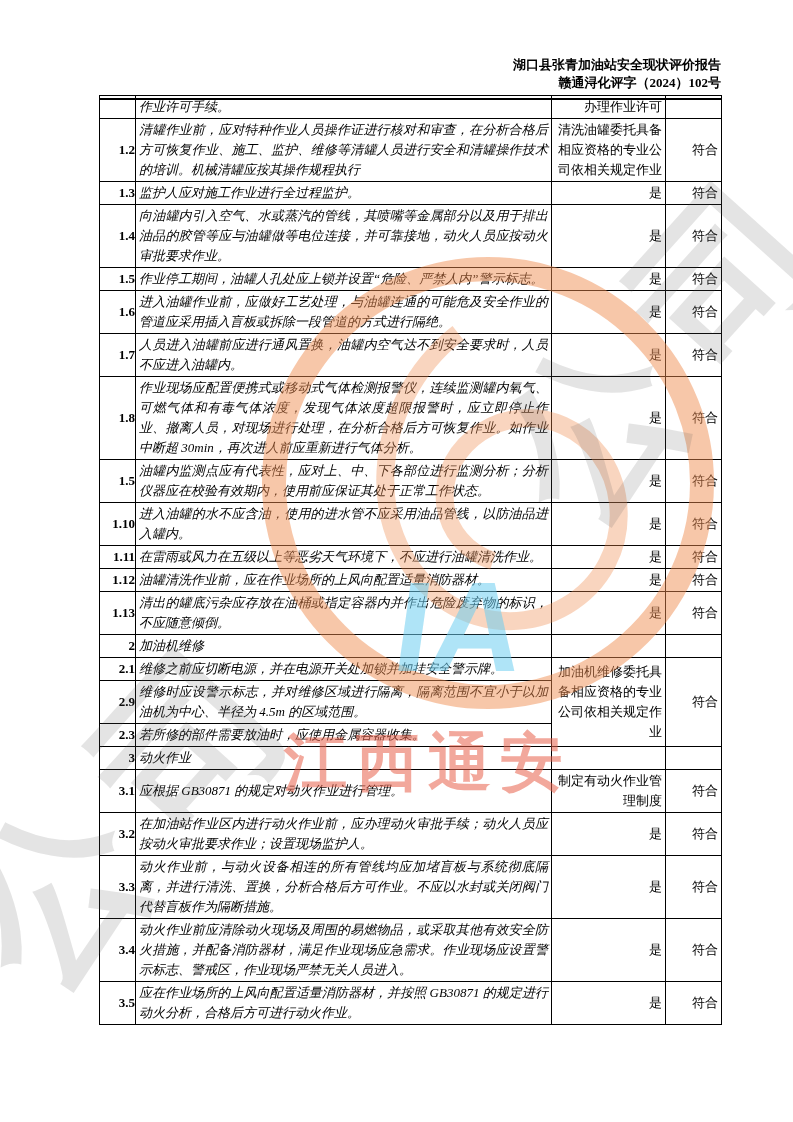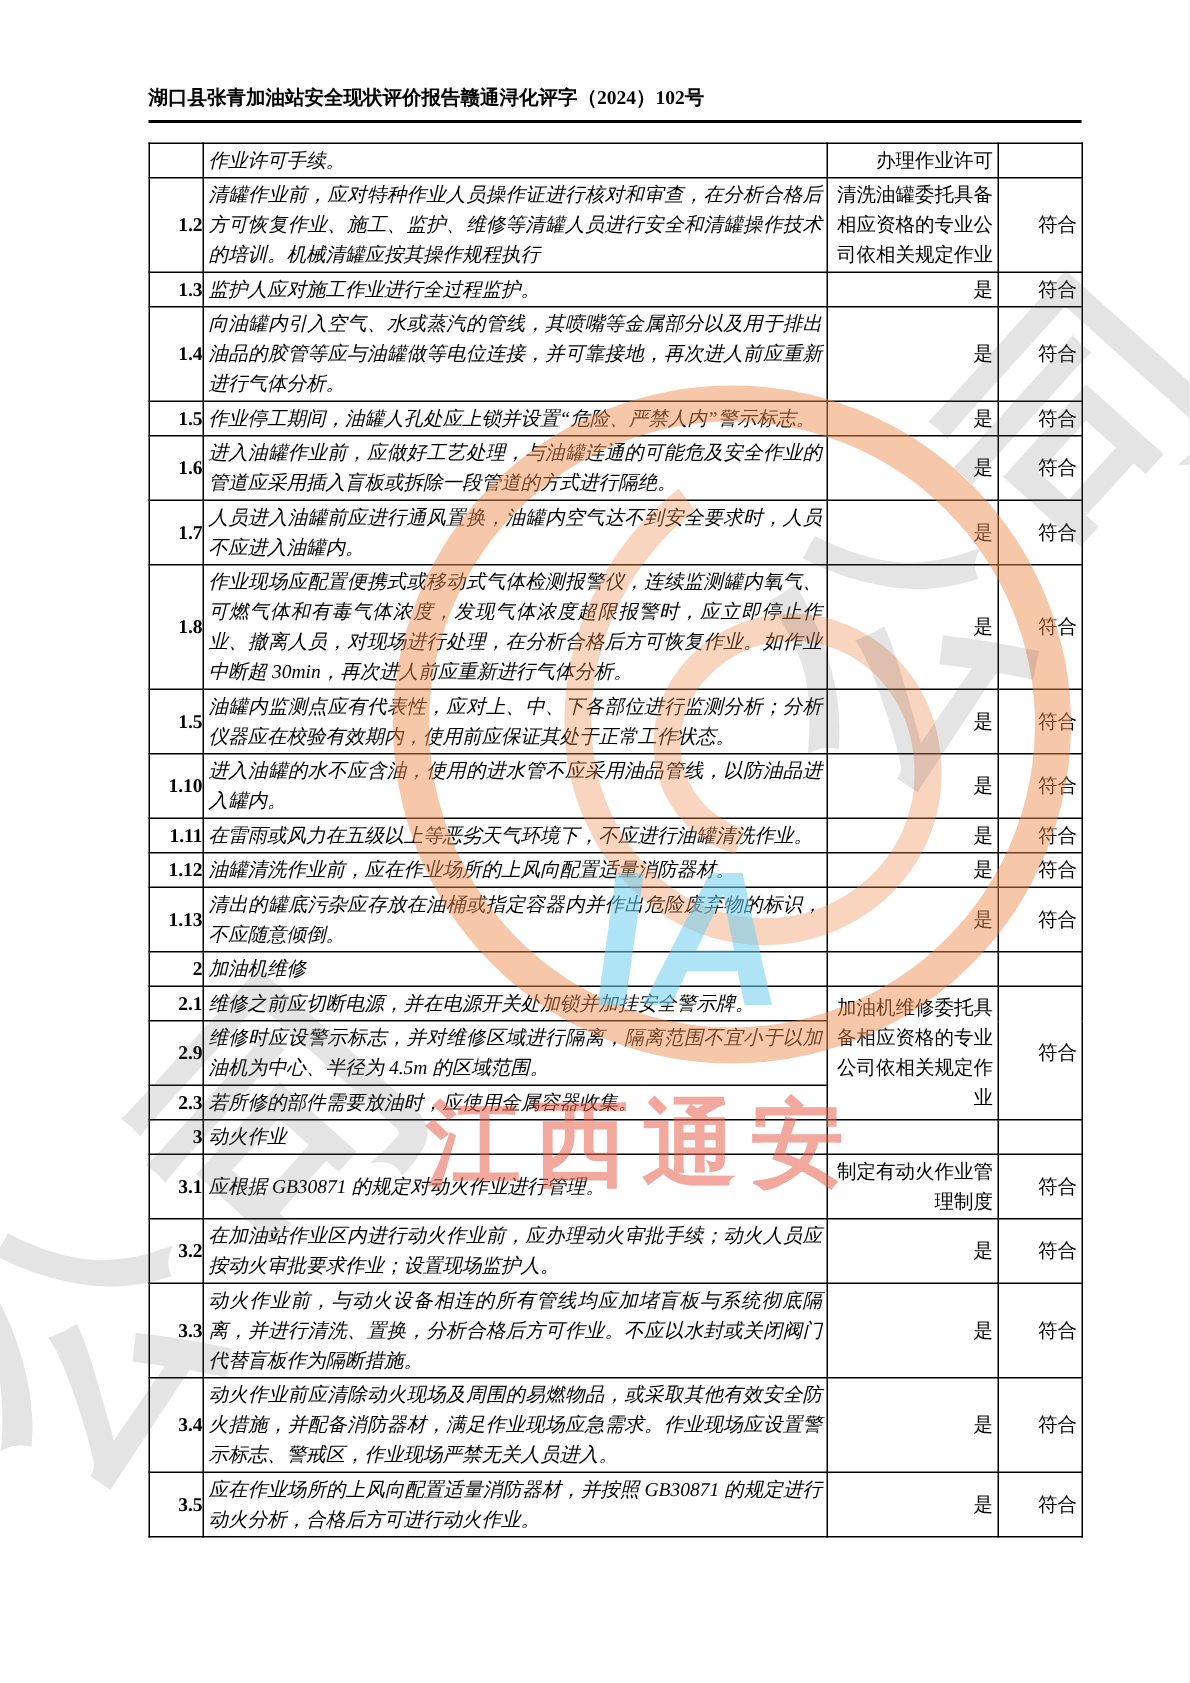--- a/index.html
+++ b/index.html
@@ -1,20 +1,20 @@
 <!DOCTYPE html>
 <html><head>
 <meta charset="utf-8">
 <style>
   html,body{margin:0;padding:0;background:#e9e9e9;}
   .page{position:relative;width:793px;height:1122px;background:#ffffff;overflow:hidden;
         font-family:"Liberation Serif","DejaVu Serif",serif;color:#000;}
   .header{position:absolute;left:99px;top:56px;width:622px;display:flex;
-          justify-content:flex-start;align-items:flex-end;font-size:13px;font-weight:bold;
-          padding-bottom:6px;border-bottom:2px solid #000;}
+          justify-content:flex-end;align-items:flex-end;font-size:13px;font-weight:bold;
+          padding-bottom:6px;border-bottom:2px solid #000;flex-direction:column;}
   .eval-table{position:absolute;left:99px;top:95px;width:622px;border-collapse:collapse;
               table-layout:fixed;font-size:13px;line-height:20px;z-index:1;}
   .eval-table td{border:1px solid #000;padding:1px 3px;vertical-align:middle;
                  word-break:break-all;}
   td.no{text-align:right;font-weight:bold;padding:1px 0;}
   td.desc{text-align:justify;font-style:italic;}
   td.status,td.result{text-align:right;}
   .footer{position:absolute;top:1032px;left:0;width:793px;text-align:center;font-size:12px;}
 
   
@@ -62,21 +62,21 @@
         <td class="result">符合</td>
       </tr>
       <tr>
         <td class="no">1.3</td>
         <td class="desc">监护人应对施工作业进行全过程监护。</td>
         <td class="status">是</td>
         <td class="result">符合</td>
       </tr>
       <tr>
         <td class="no">1.4</td>
-        <td class="desc">向油罐内引入空气、水或蒸汽的管线，其喷嘴等金属部分以及用于排出油品的胶管等应与油罐做等电位连接，并可靠接地，再次进人前应重新进行气体分析。</td>
+        <td class="desc">向油罐内引入空气、水或蒸汽的管线，其喷嘴等金属部分以及用于排出油品的胶管等应与油罐做等电位连接，并可靠接地，动火人员应按动火审批要求作业。</td>
         <td class="status">是</td>
         <td class="result">符合</td>
       </tr>
       <tr>
         <td class="no">1.5</td>
         <td class="desc">作业停工期间，油罐人孔处应上锁并设置“危险、严禁人内”警示标志。</td>
         <td class="status">是</td>
         <td class="result">符合</td>
       </tr>
       <tr>

